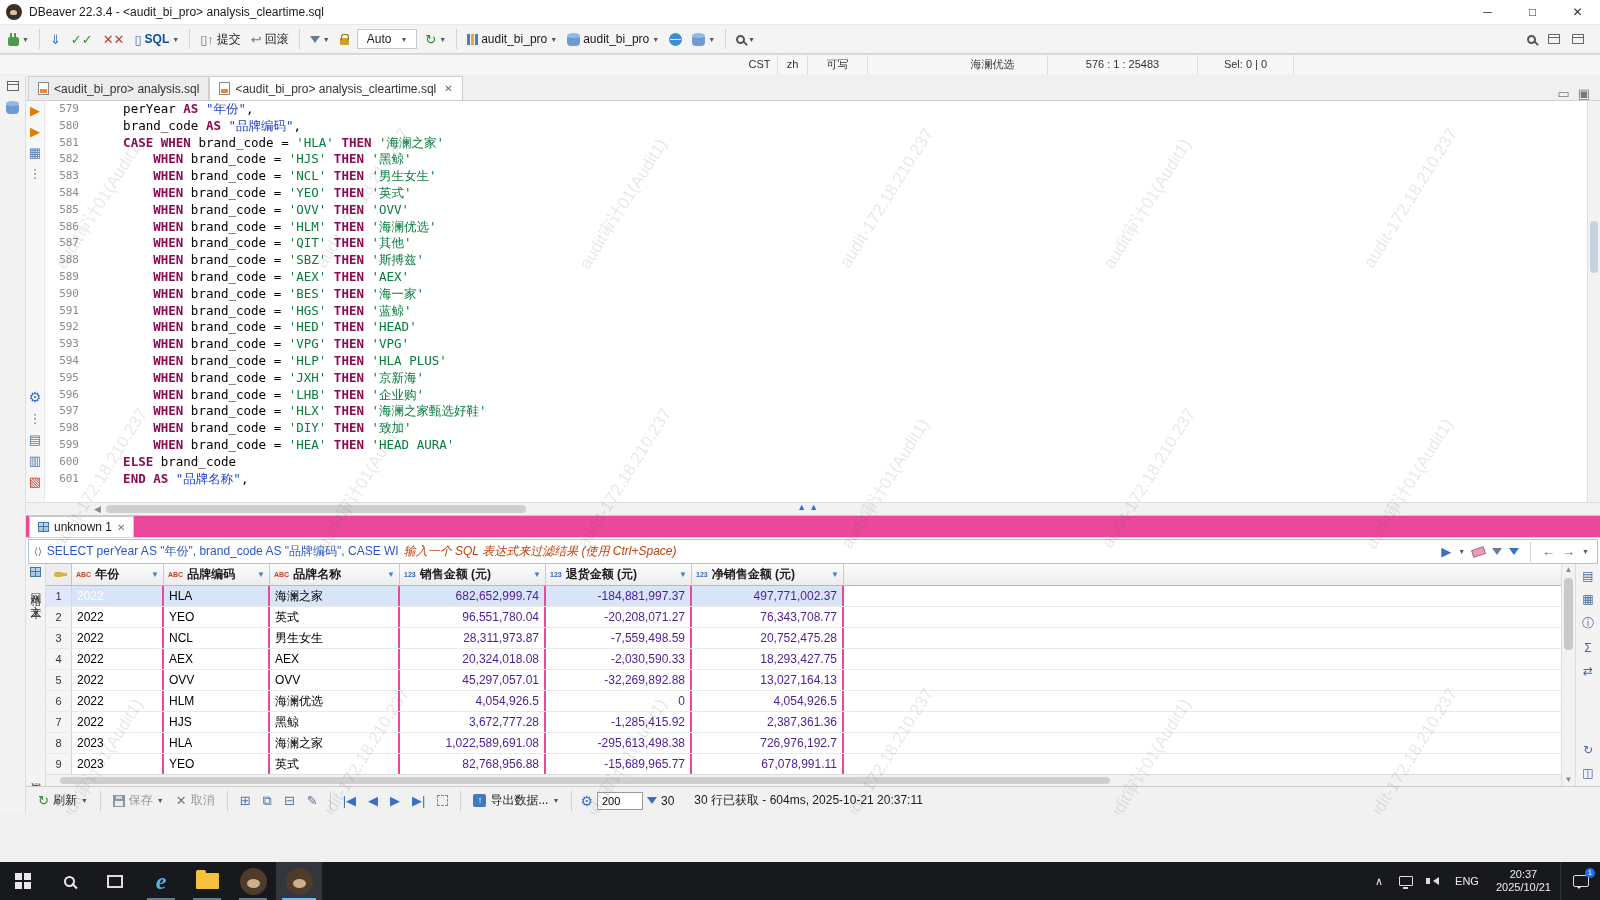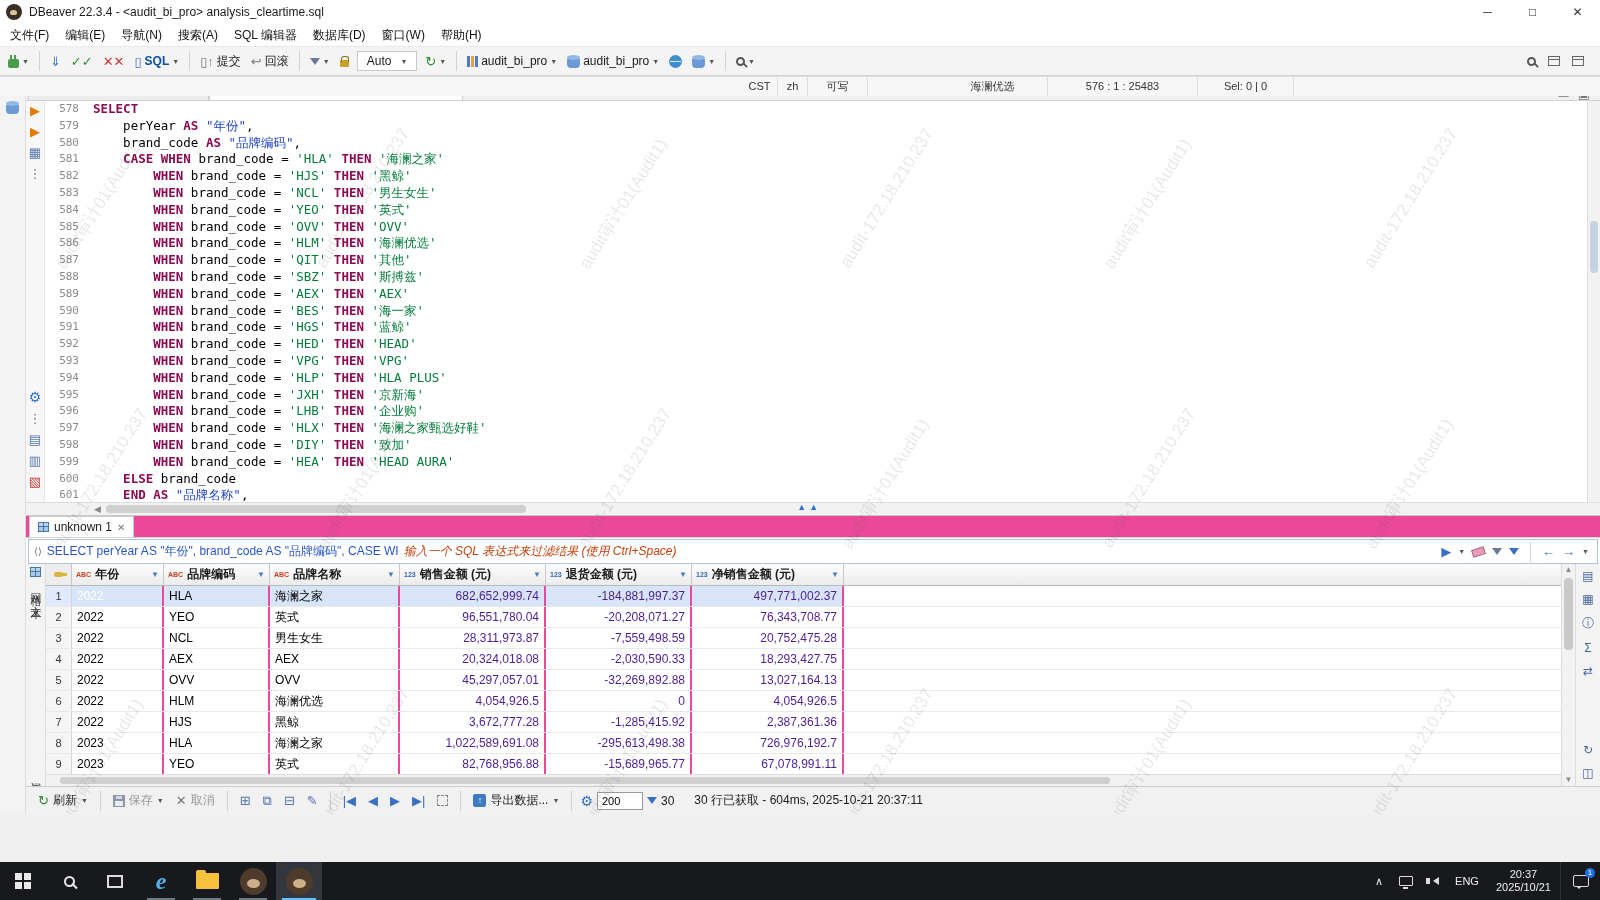--- a/index.html
+++ b/index.html
@@ -182,30 +182,20 @@
   <div class="titlebar">
     <span class="logo"></span>
     <span class="title-text">DBeaver 22.3.4 - &lt;audit_bi_pro&gt; analysis_cleartime.sql</span>
     <span class="win-btns">
       <span class="win-btn">─</span>
       <span class="win-btn">□</span>
       <span class="win-btn">✕</span>
     </span>
   </div>
 
-  <div class="menubar" id="menubar">
-      <span class="menu-item">文件(F)</span>
-      <span class="menu-item">编辑(E)</span>
-      <span class="menu-item">导航(N)</span>
-      <span class="menu-item">搜索(A)</span>
-      <span class="menu-item">SQL 编辑器</span>
-      <span class="menu-item">数据库(D)</span>
-      <span class="menu-item">窗口(W)</span>
-      <span class="menu-item">帮助(H)</span>
-    </div>
 
   <div class="toolbar">
     <span class="tbtn">
         <span class="i-plug"></span>
         <span class="dd">▼</span>
       </span>
     <span class="vsep"></span>
     <span class="tbtn">
         <span class="g blue">⇓</span>
       </span>
@@ -311,21 +301,20 @@
             <span class="g gray">⋮</span>
             <span style="flex:1"></span>
             <span class="i-gear">⚙</span>
             <span class="g gray">⋮</span>
             <span class="g steel">▤</span>
             <span class="g steel">▥</span>
             <span class="g red">▧</span>
             <span style="height:6px"></span>
           </div>
           <div class="code-area" id="code-lines">
-              <div class="cl"><span class="ln">578</span><span class="k">SELECT</span></div>
               <div class="cl"><span class="ln">579</span><span class="p">    perYear </span><span class="k">AS</span><span class="p"> </span><span class="q">"年份"</span><span class="p">,</span></div>
               <div class="cl"><span class="ln">580</span><span class="p">    brand_code </span><span class="k">AS</span><span class="p"> </span><span class="q">"品牌编码"</span><span class="p">,</span></div>
               <div class="cl"><span class="ln">581</span><span class="p">    </span><span class="k">CASE</span><span class="p"> </span><span class="k">WHEN</span><span class="p"> brand_code = </span><span class="s">'HLA'</span><span class="p"> </span><span class="k">THEN</span><span class="p"> </span><span class="s">'海澜之家'</span></div>
               <div class="cl"><span class="ln">582</span><span class="p">        </span><span class="k">WHEN</span><span class="p"> brand_code = </span><span class="s">'HJS'</span><span class="p"> </span><span class="k">THEN</span><span class="p"> </span><span class="s">'黑鲸'</span></div>
               <div class="cl"><span class="ln">583</span><span class="p">        </span><span class="k">WHEN</span><span class="p"> brand_code = </span><span class="s">'NCL'</span><span class="p"> </span><span class="k">THEN</span><span class="p"> </span><span class="s">'男生女生'</span></div>
               <div class="cl"><span class="ln">584</span><span class="p">        </span><span class="k">WHEN</span><span class="p"> brand_code = </span><span class="s">'YEO'</span><span class="p"> </span><span class="k">THEN</span><span class="p"> </span><span class="s">'英式'</span></div>
               <div class="cl"><span class="ln">585</span><span class="p">        </span><span class="k">WHEN</span><span class="p"> brand_code = </span><span class="s">'OVV'</span><span class="p"> </span><span class="k">THEN</span><span class="p"> </span><span class="s">'OVV'</span></div>
               <div class="cl"><span class="ln">586</span><span class="p">        </span><span class="k">WHEN</span><span class="p"> brand_code = </span><span class="s">'HLM'</span><span class="p"> </span><span class="k">THEN</span><span class="p"> </span><span class="s">'海澜优选'</span></div>
               <div class="cl"><span class="ln">587</span><span class="p">        </span><span class="k">WHEN</span><span class="p"> brand_code = </span><span class="s">'QIT'</span><span class="p"> </span><span class="k">THEN</span><span class="p"> </span><span class="s">'其他'</span></div>
               <div class="cl"><span class="ln">588</span><span class="p">        </span><span class="k">WHEN</span><span class="p"> brand_code = </span><span class="s">'SBZ'</span><span class="p"> </span><span class="k">THEN</span><span class="p"> </span><span class="s">'斯搏兹'</span></div>

